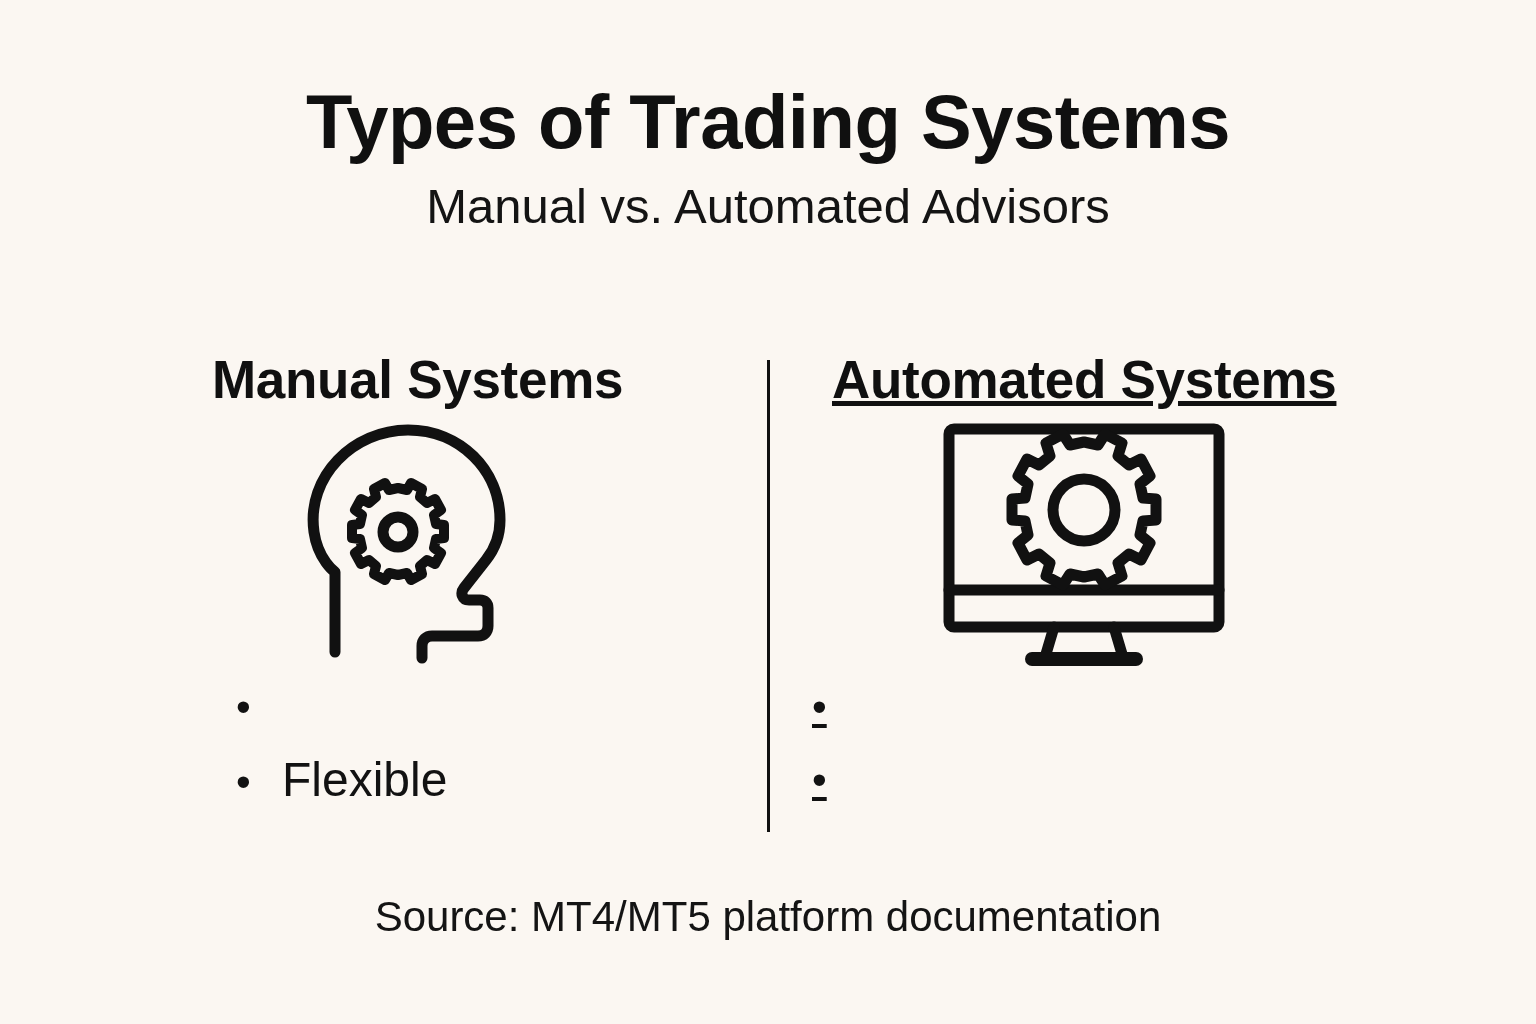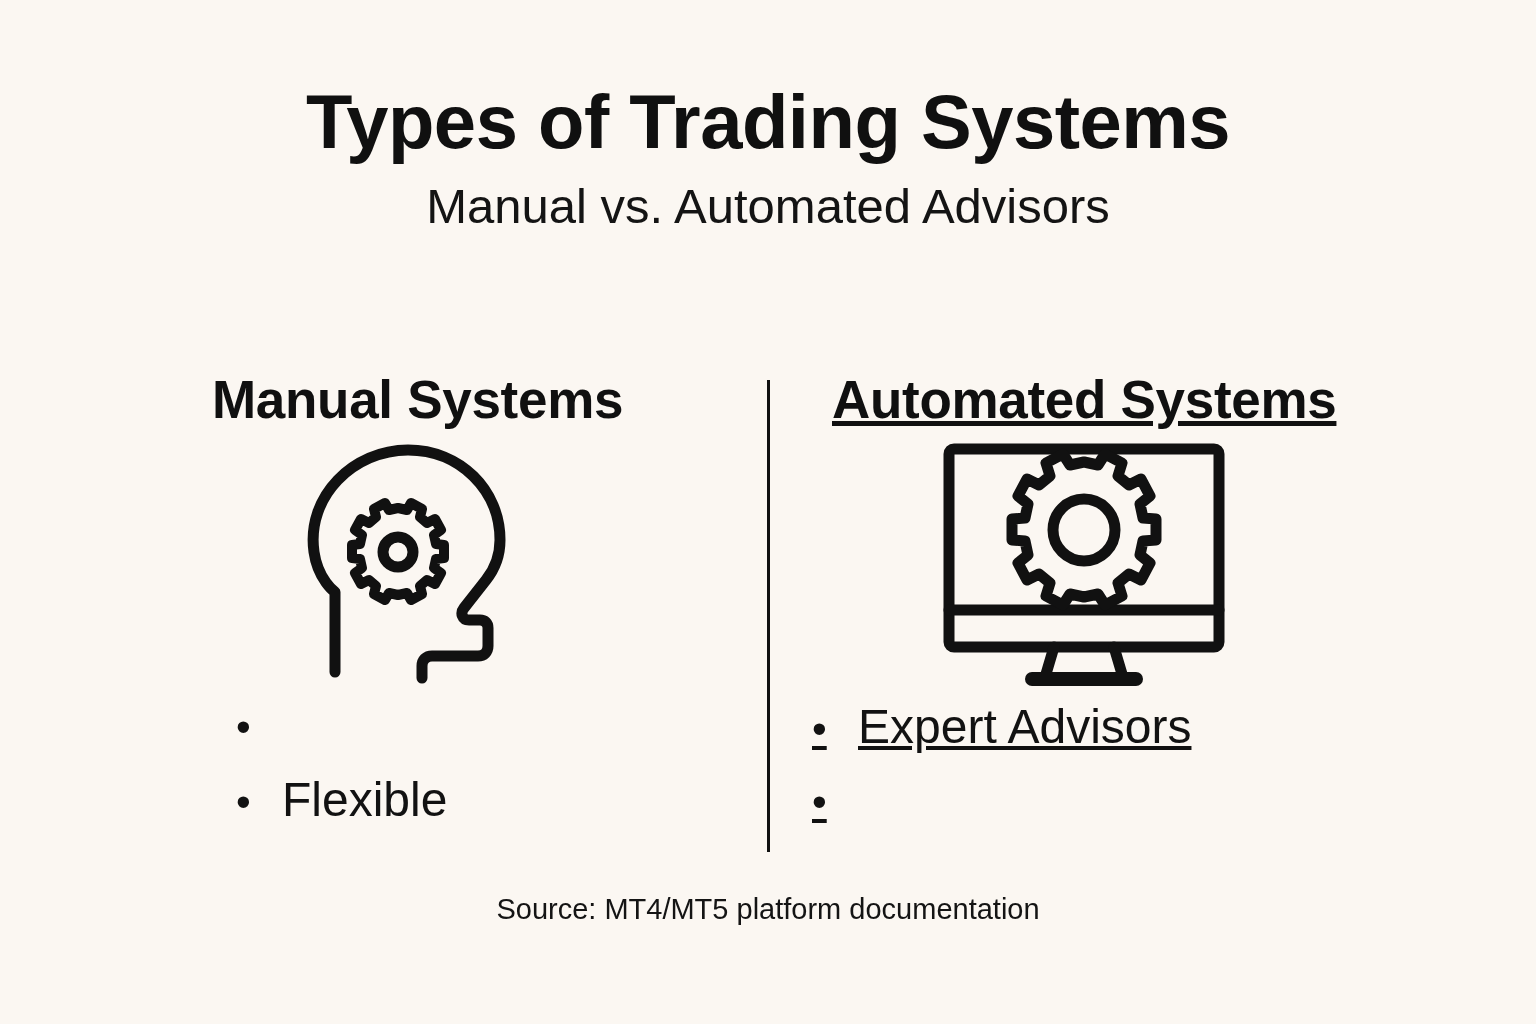--- a/index.html
+++ b/index.html
@@ -43,21 +43,21 @@
     font-size: 49px;
     font-weight: 400;
     line-height: 1.1;
     color: #141414;
     margin: 18px 0 0 0;
   }
 
   
   .columns {
     position: absolute;
-    top: 368px;
+    top: 348px;
     left: 0;
     width: 1536px;
     height: 500px;
   }
   .divider {
     position: absolute;
     left: 767px;
     top: 12px;
     width: 3px;
     height: 472px;
@@ -121,21 +121,21 @@
 
   
   .footer {
     position: absolute;
     top: 893px;
     left: 0;
     width: 1536px;
     text-align: center;
   }
   .source {
-    font-size: 29px;
+    font-size: 42px;
     font-weight: 400;
     color: #141414;
     margin: 0;
   }
 </style>
 </head>
 <body>
 
 <div class="infographic">
 
@@ -204,21 +204,20 @@
                      L-56 25 L-59 11 L-72 10 L-72 -11 L-59 -12 L-56 -26 L-66 -34 L-57 -51
                      L-45 -45 L-34 -54 L-38 -67 L-21 -76 L-14 -65 Z" stroke-width="11" stroke-linejoin="round"></path>
             <circle cx="0" cy="0" r="31" stroke-width="11"></circle>
           </g>
         </svg>
       </div>
 
       <ul class="bullets">
         <li class="bullet">
           <span class="bullet-dot">•</span>
-          <span class="bullet-text">Expert Advisors</span>
         </li>
         <li class="bullet">
           <span class="bullet-dot">•</span>
         </li>
       </ul>
     </div>
 
   </div>
 
   <div class="footer">

